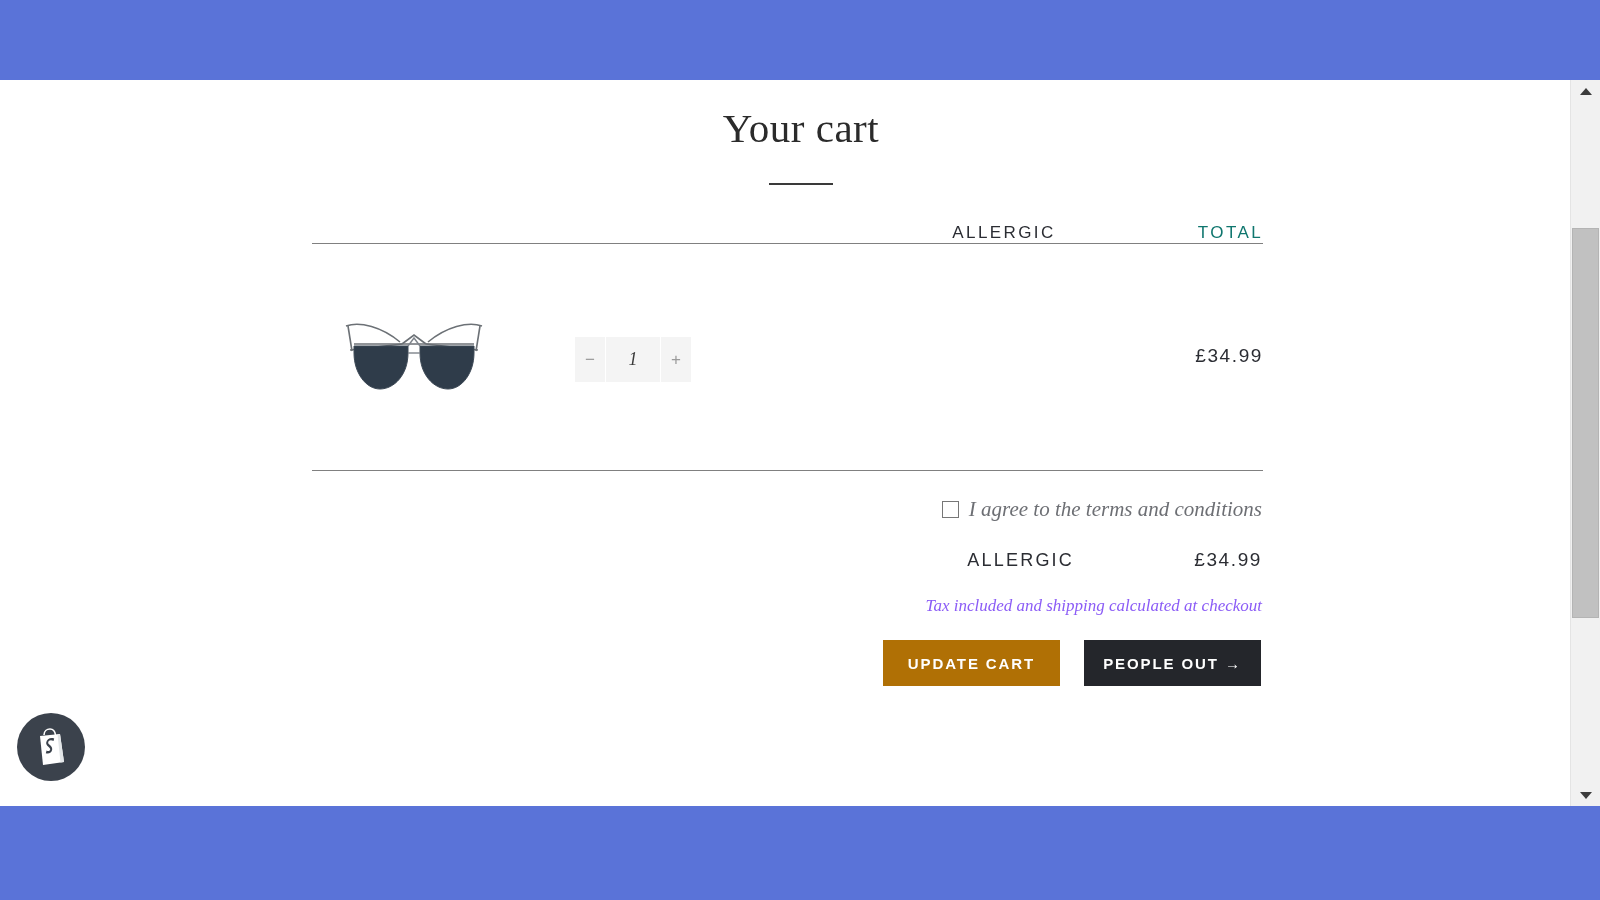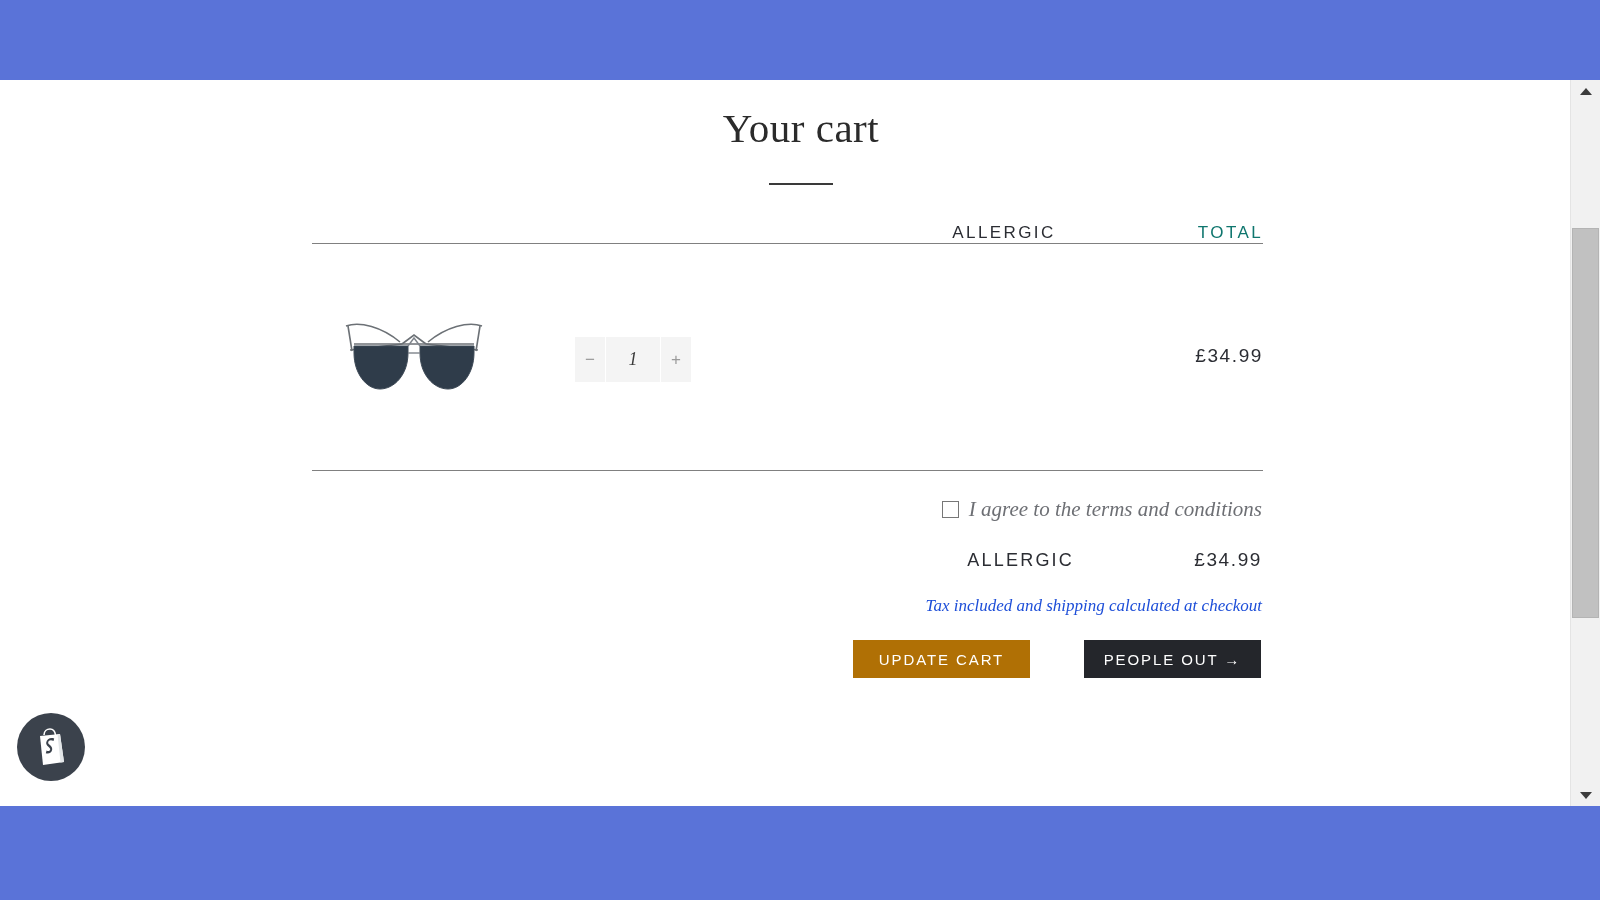--- a/index.html
+++ b/index.html
@@ -287,43 +287,42 @@
     text-align: right;
   }
 
   .tax-note {
     text-align: right;
     padding-top: 25px;
     padding-right: 1px;
     font-family: "Liberation Serif", serif;
     font-style: italic;
     font-size: 17px;
-    color: #1d4ed8;
+    color: #8b5cf6;
   }
 
   .btn-row {
     display: flex;
     justify-content: flex-end;
     gap: 24px;
     padding-top: 24px;
     padding-right: 2px;
   }
   .btn {
     border: none;
     cursor: pointer;
     font-family: "Liberation Sans", sans-serif;
     font-size: 15px;
-    font-weight: normal;
+    font-weight: bold;
     letter-spacing: 1.9px;
     color: #ffffff;
-    height: 38px;
+    height: 46px;
     display: inline-flex;
     align-items: center;
     justify-content: center;
-    margin-left: 30px;
   }
   .btn-update {
     background: #b07005;
     width: 177px;
   }
   .btn-checkout {
     background: #24262b;
     width: 177px;
   }
 

